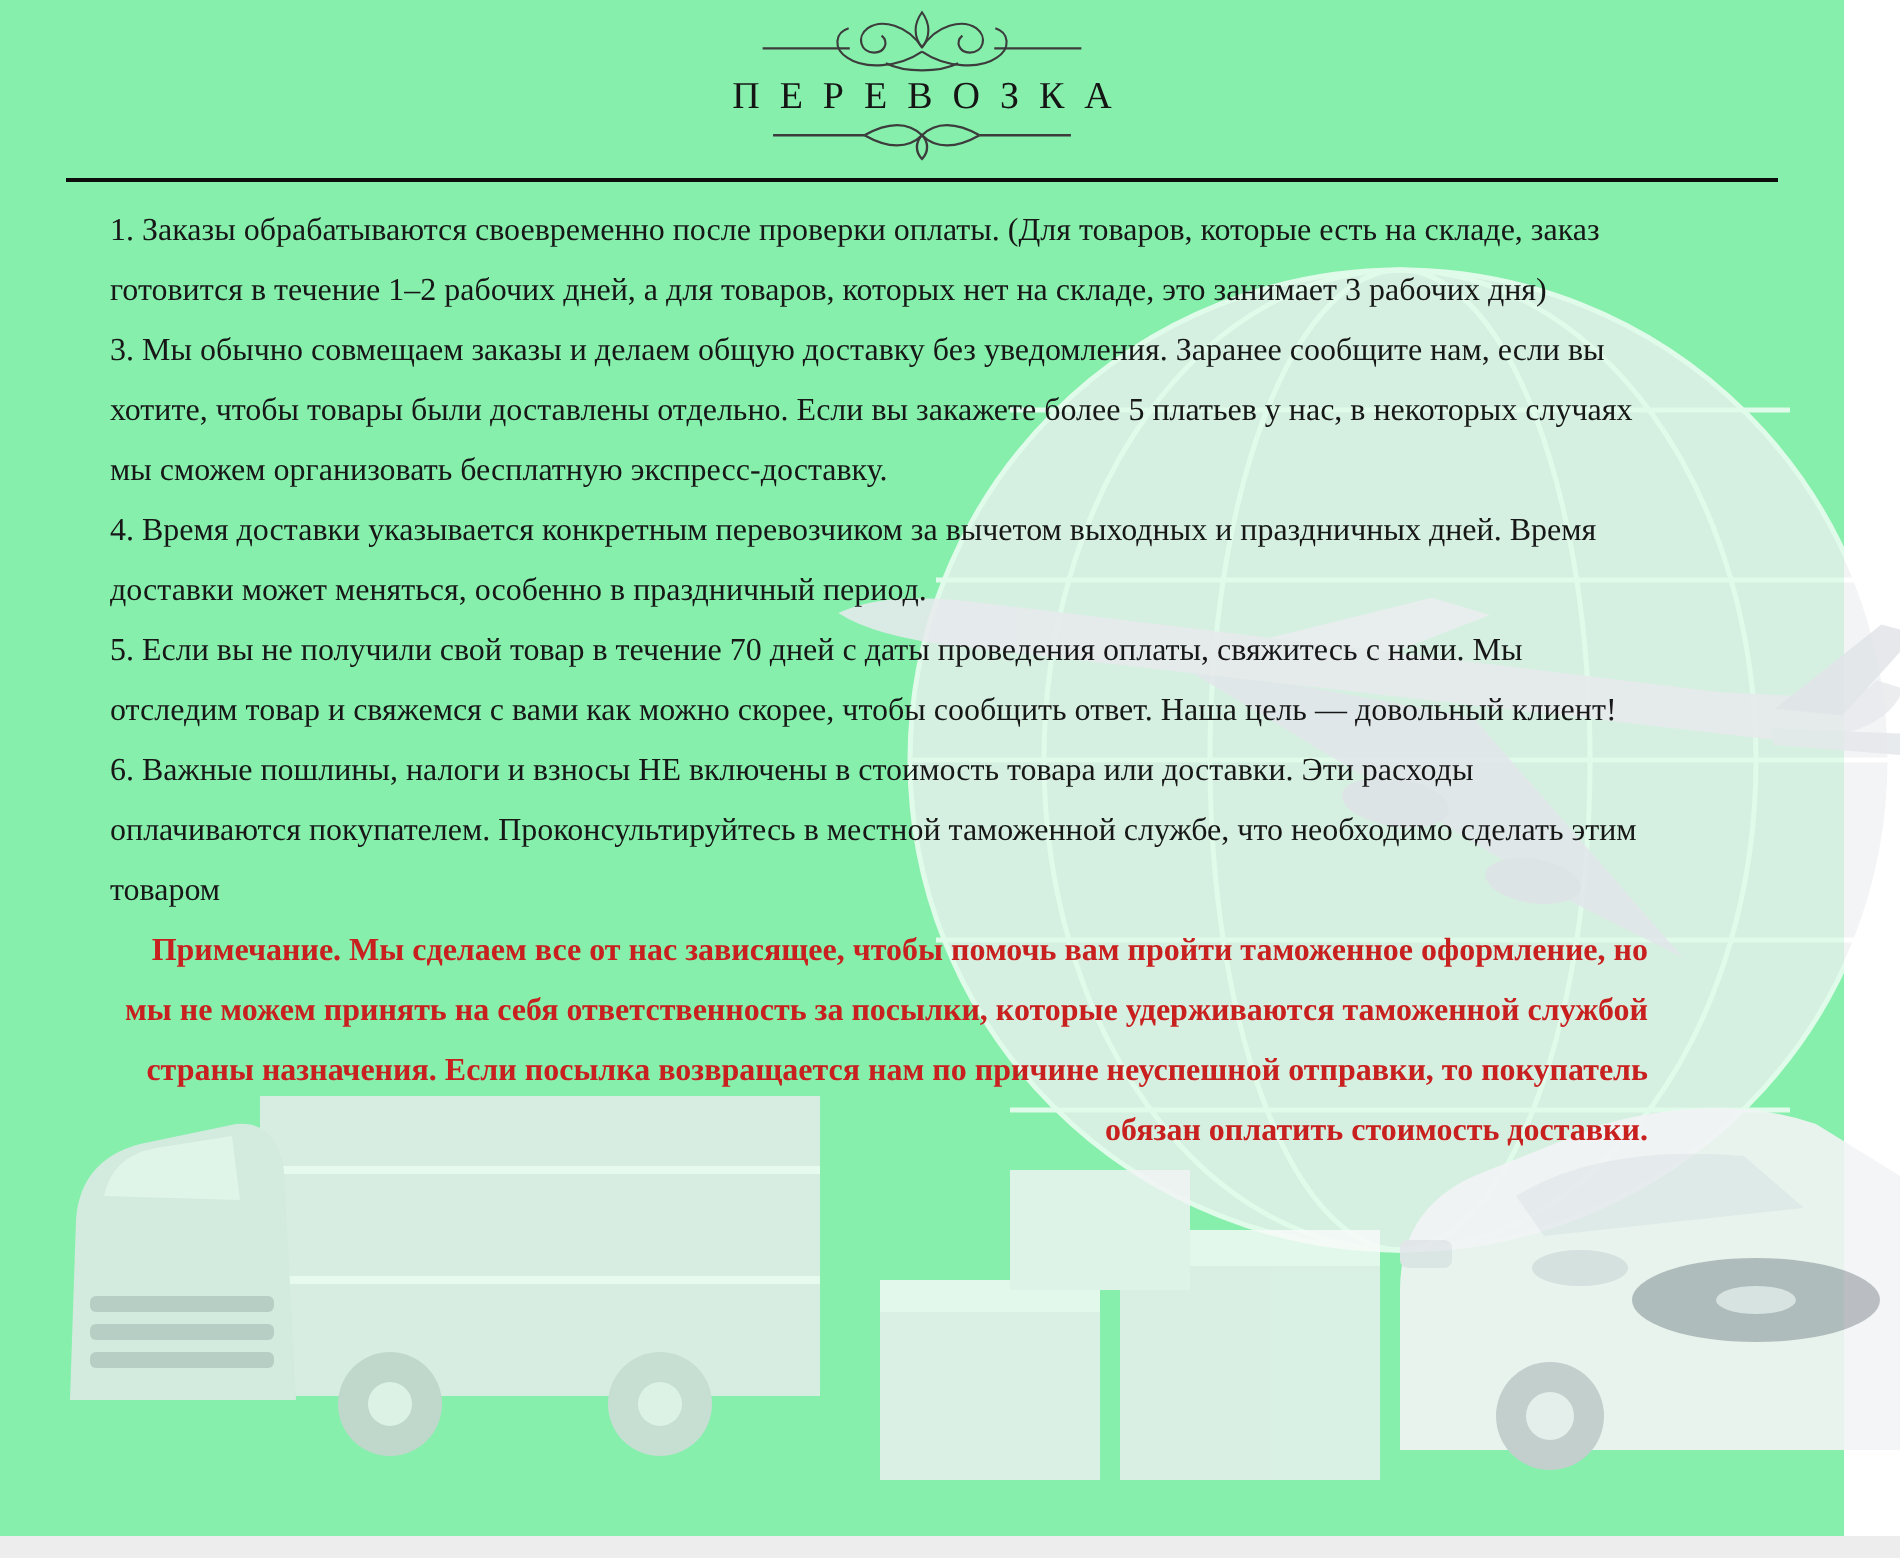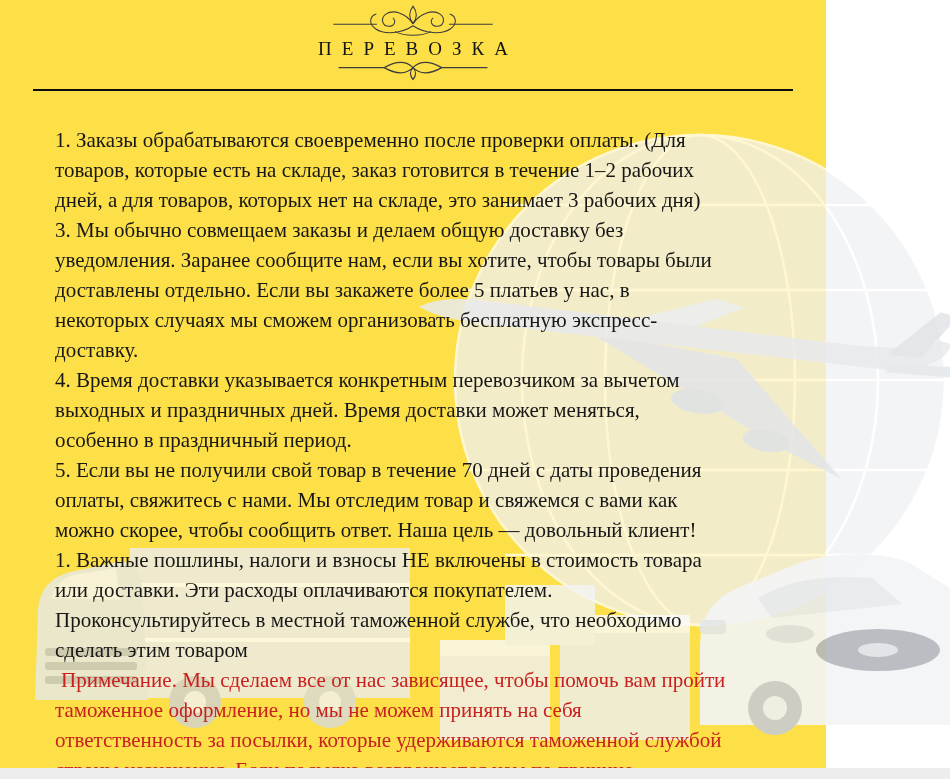--- a/index.html
+++ b/index.html
@@ -1,45 +1,45 @@
 <!DOCTYPE html>
 <html><head>
 <meta charset="utf-8">
 <style>
   html, body { margin: 0; padding: 0; background: #ffffff; }
   body {
     width: 950px; height: 779px; overflow: hidden;
     font-family: "Liberation Serif", "DejaVu Serif", serif;
   }
-  .page { position: relative; width: 826px; height: 779px; background: #fde047; }
+  .page { position: relative; width: 922px; height: 779px; background: #86efac; }
 
   
   .watermark { position: absolute; inset: 0; z-index: 0; pointer-events: none; }
 
   .content { position: relative; z-index: 1; }
 
   .hdr { text-align: center; padding-top: 4px; }
   .hdr .orn { display: block; margin: 0 auto; }
   .page-title {
     margin: 0; font-weight: 400; font-size: 19px; line-height: 22px;
     letter-spacing: 10px; text-indent: 10px; color: #151515;
   }
   .divider {
     border: none; border-top: 2px solid #0d0d0d;
     margin: 7px 33px 0 33px;
   }
 
   .terms {
     padding: 10px 98px 0 55px;
-    font-size: 21px; line-height: 30px; color: #171717; margin-top: 24px;
+    font-size: 16px; line-height: 30px; color: #171717;
   }
   .terms p { margin: 0; }
   .red-inline { color: #e01f22; }
   .note {
-    color: #c8201f; font-weight: normal; text-indent: 6px;
+    color: #c8201f; font-weight: bold; text-indent: 6px; text-align: right;
   }
 
   .bottom-strip {
     position: absolute; left: 0; bottom: 0; width: 950px; height: 11px;
     background: #ededee; z-index: 2;
   }
 </style>
 </head>
 <body>
 
@@ -133,19 +133,19 @@
       </svg>
     </header>
 
     <hr class="divider">
 
     <main class="terms">
       <p>1. Заказы обрабатываются своевременно после проверки оплаты. (Для товаров, которые есть на складе, заказ готовится в течение 1–2 рабочих дней, а для товаров, которых нет на складе, это занимает 3 рабочих дня)</p>
       <p>3. Мы обычно совмещаем заказы и делаем общую доставку без уведомления. Заранее сообщите нам, если вы хотите, чтобы товары были доставлены отдельно. Если вы закажете более 5 платьев у нас, в некоторых случаях мы сможем организовать бесплатную экспресс-доставку.</p>
       <p>4. Время доставки указывается конкретным перевозчиком за вычетом выходных и праздничных дней. Время доставки может меняться, особенно в праздничный период.</p>
       <p>5. Если вы не получили свой товар в течение 70 дней с даты проведения оплаты, свяжитесь с нами. Мы отследим товар и свяжемся с вами как можно скорее, чтобы сообщить ответ. Наша цель — довольный клиент!</p>
-      <p>1. Важные пошлины, налоги и взносы НЕ включены в стоимость товара или доставки. Эти расходы оплачиваются покупателем. Проконсультируйтесь в местной таможенной службе, что необходимо сделать этим товаром</p>
+      <p>6. Важные пошлины, налоги и взносы НЕ включены в стоимость товара или доставки. Эти расходы оплачиваются покупателем. Проконсультируйтесь в местной таможенной службе, что необходимо сделать этим товаром</p>
       <p class="note">Примечание. Мы сделаем все от нас зависящее, чтобы помочь вам пройти таможенное оформление, но мы не можем принять на себя ответственность за посылки, которые удерживаются таможенной службой страны назначения. Если посылка возвращается нам по причине неуспешной отправки, то покупатель обязан оплатить стоимость доставки.</p>
     </main>
   </div>
 
   <div class="bottom-strip"></div>
 </div>
 
 </body></html>

